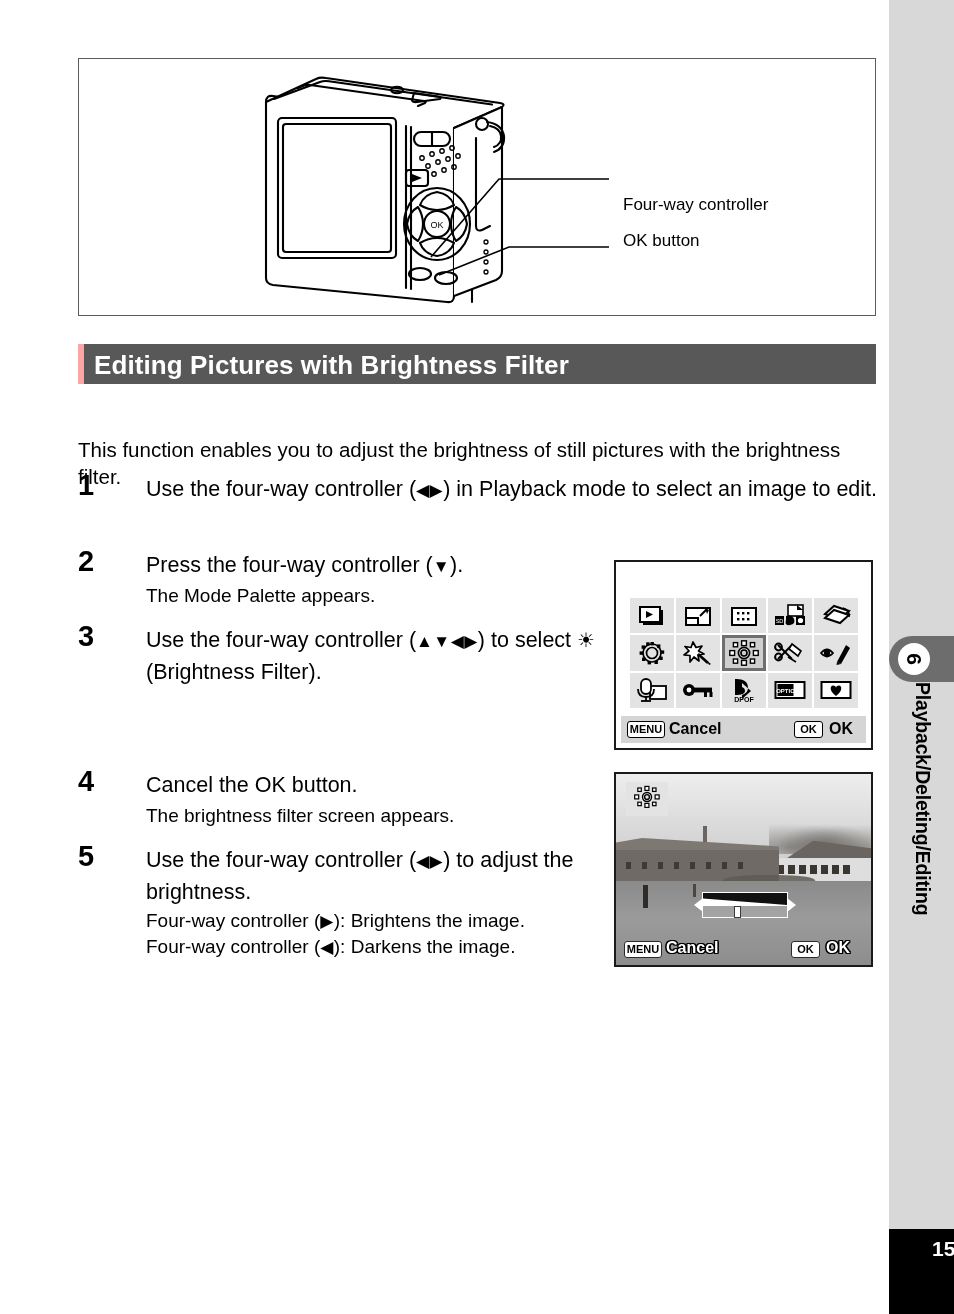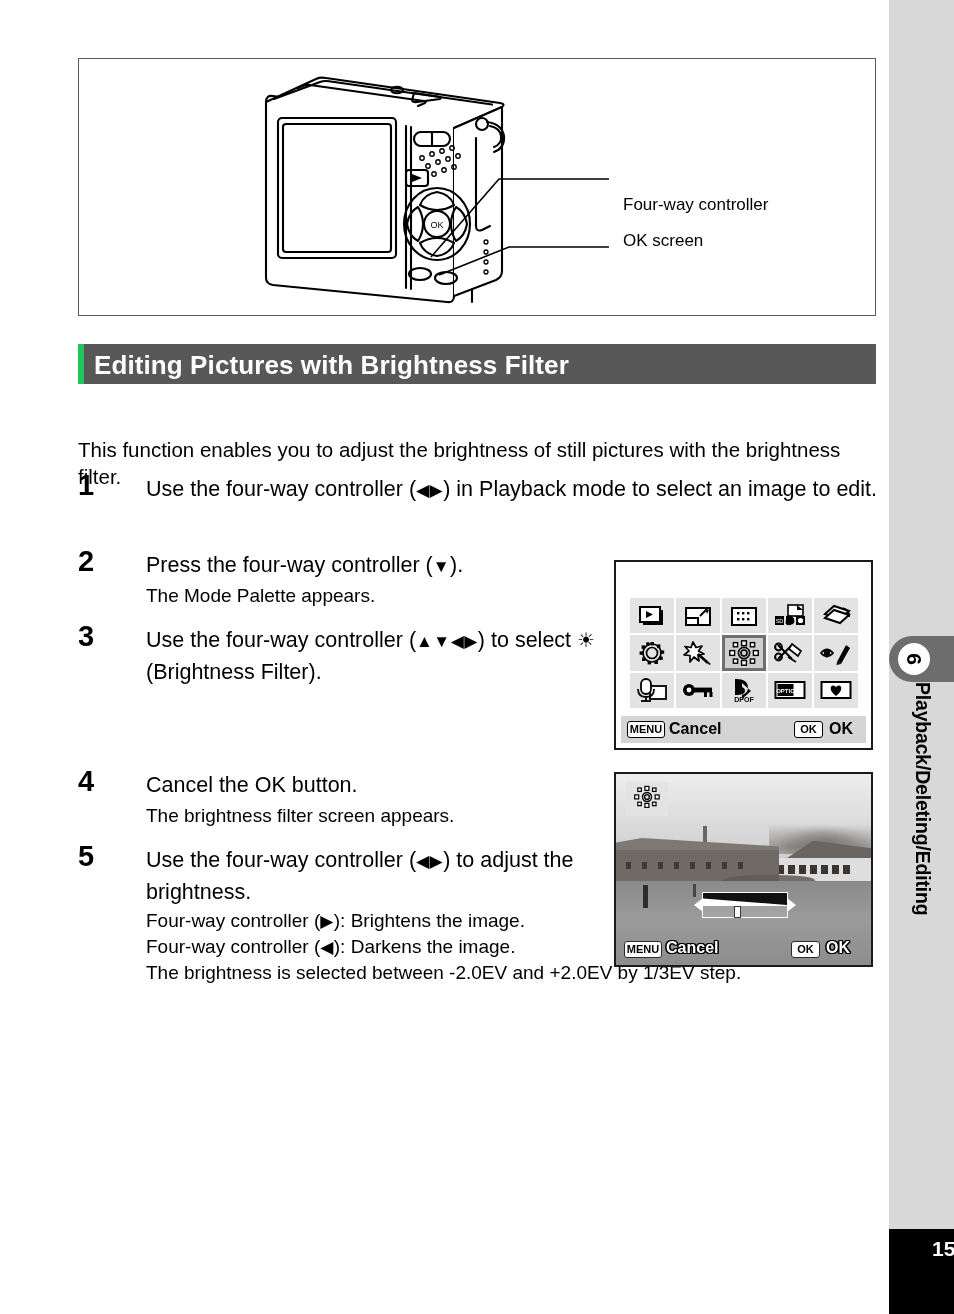--- a/index.html
+++ b/index.html
@@ -115,21 +115,21 @@
   #callout-ok-label { left: 544px; top: 172px; }
 
   
   #section-heading {
     position: absolute;
     left: 78px;
     top: 344px;
     width: 798px;
     height: 40px;
     background: #585858;
-    border-left: 6px solid #22c55e;
+    border-left: 6px solid #fca5a5;
     box-sizing: border-box;
   }
   #section-heading span {
     position: absolute;
     left: 10px;
     top: 6px;
     color: #ffffff;
     font-size: 26px;
     font-weight: bold;
     letter-spacing: 0.1px;
@@ -523,21 +523,21 @@
   </svg>
 
   <svg style="position:absolute;left:0;top:0;width:798px;height:256px;" viewBox="0 0 798 256" xmlns="http://www.w3.org/2000/svg">
     <g stroke="#000" stroke-width="1.6" fill="none">
       <path d="M352,198 L420,120 L530,120"></path>
       <path d="M360,216 L430,188 L530,188"></path>
     </g>
   </svg>
 
   <div class="callout-label" id="callout-fourway-label">Four-way controller</div>
-  <div class="callout-label" id="callout-ok-label">OK screen</div>
+  <div class="callout-label" id="callout-ok-label">OK button</div>
 </div>
 
 <div id="section-heading">
   <span>Editing Pictures with Brightness Filter</span>
 </div>
 
 <div id="intro-paragraph">This function enables you to adjust the brightness of still pictures with the brightness filter.</div>
 
 <div class="step" id="step1">
   <div class="step-number">1</div>
@@ -574,21 +574,20 @@
   <div class="step-title">
     <span>Use the four-way controller (</span><span class="arrow">◀▶</span><span>) to adjust the brightness.</span>
   </div>
   <div class="step-note">
     <div>
       <span>Four-way controller (</span><span class="arrow">▶</span><span>): Brightens the image.</span>
     </div>
     <div>
       <span>Four-way controller (</span><span class="arrow">◀</span><span>): Darkens the image.</span>
     </div>
-    <div>The brightness is selected between -2.0EV and +2.0EV by 1/3EV step.</div>
   </div>
 </div>
 
 <div id="mode-palette-screenshot">
 
   <div id="mode-palette-grid">
 
     <div class="palette-cell">
       <span>
         <svg width="30" height="22" viewBox="0 0 30 22">

